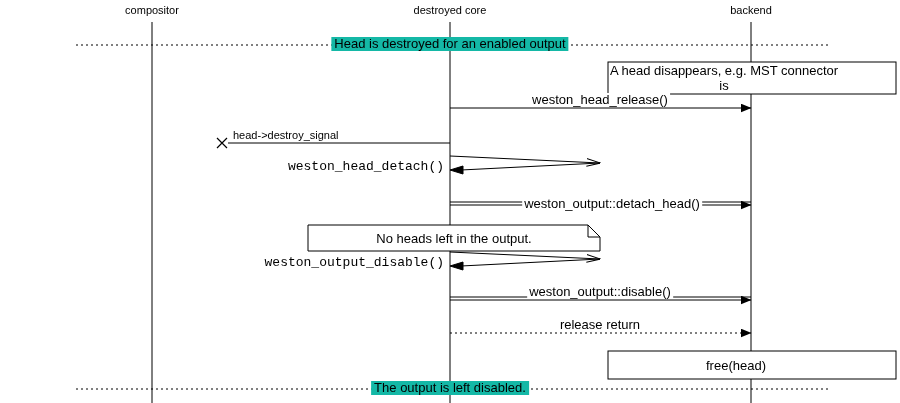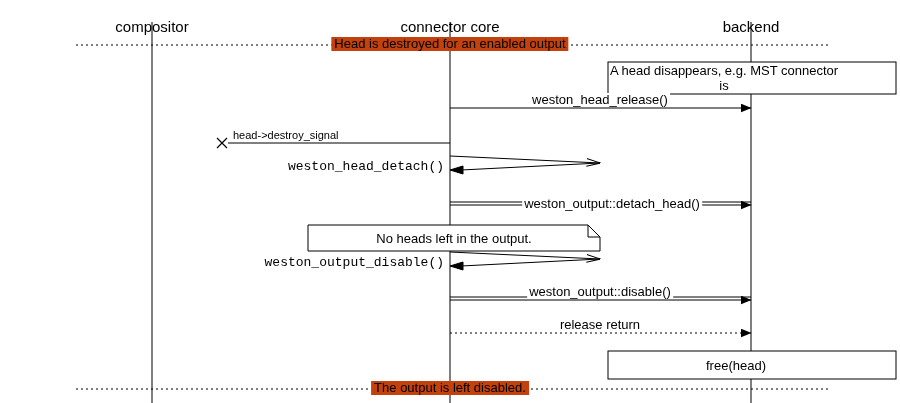--- a/index.html
+++ b/index.html
@@ -2,22 +2,22 @@
 <html><head>
 <meta charset="utf-8">
 <title>Sequence Diagram</title>
 <style>
   html,body{margin:0;padding:0;background:#ffffff;}
   body{font-family:"Liberation Sans","DejaVu Sans",sans-serif;color:#000;}
   #canvas{position:relative;width:900px;height:403px;background:#fff;overflow:hidden;}
   #svg{position:absolute;left:0;top:0;width:900px;height:403px;}
 
   .lbl{position:absolute;white-space:nowrap;font-size:13px;line-height:14px;color:#000;}
-  .actor-label{font-size:15px;transform:translateX(-50%);text-align:center;margin-top:17px;}
-  .sep-label{transform:translateX(-50%);background:#c2410c;padding:0 3px;font-size:13px;}
+  .actor-label{font-size:11px;transform:translateX(-50%);text-align:center;}
+  .sep-label{transform:translateX(-50%);background:#14b8a6;padding:0 3px;font-size:13px;}
   .msg-label{transform:translateX(-50%);font-size:13px;background:#fff;padding:0 2px;}
   .msg-label-right{font-size:11px;background:#fff;padding:0 2px;}
   .msg-label-leftof{font-size:13px;background:#fff;padding:0 2px;transform:translateX(-100%);font-family:Liberation Mono, monospace;}
   .note-text{position:absolute;text-align:center;font-size:13px;line-height:15px;}
 </style>
 </head>
 <body>
 
 <div id="canvas">
   <svg id="svg" viewBox="0 0 900 403" xmlns="http://www.w3.org/2000/svg">
@@ -64,21 +64,21 @@
         <path d="M600,259 L461,266" fill="none" stroke="#000000" stroke-width="1"></path>
         <path d="M450,266 L463,262 L463,270 Z" fill="#000000" stroke="#000000" stroke-width="1"></path>
         <line stroke="#000000" stroke-width="1" x1="450" y1="297" x2="751" y2="297"></line>
         <line stroke="#000000" stroke-width="1" x1="450" y1="300" x2="751" y2="300" marker-end="url(#arrowFilled)"></line>
         <line stroke="#000000" stroke-width="1" stroke-dasharray="2,3" x1="450" y1="333" x2="751" y2="333" marker-end="url(#arrowFilled)"></line>
       </g>
   </svg>
 
   <div id="actor-labels">
       <div class="lbl actor-label" style="left: 152px; top: 3px;">compositor</div>
-      <div class="lbl actor-label" style="left: 450px; top: 3px;">connector core</div>
+      <div class="lbl actor-label" style="left: 450px; top: 3px;">destroyed core</div>
       <div class="lbl actor-label" style="left: 751px; top: 3px;">backend</div>
     </div>
 
   <div id="separator-labels">
       <div class="lbl sep-label" style="left: 450px; top: 37px;">Head is destroyed for an enabled output</div>
       <div class="lbl sep-label" style="left: 450px; top: 381px;">The output is left disabled.</div>
     </div>
 
   <div id="message-labels">
       <div class="lbl msg-label" style="left: 600px; top: 93px;">weston_head_release()</div>

